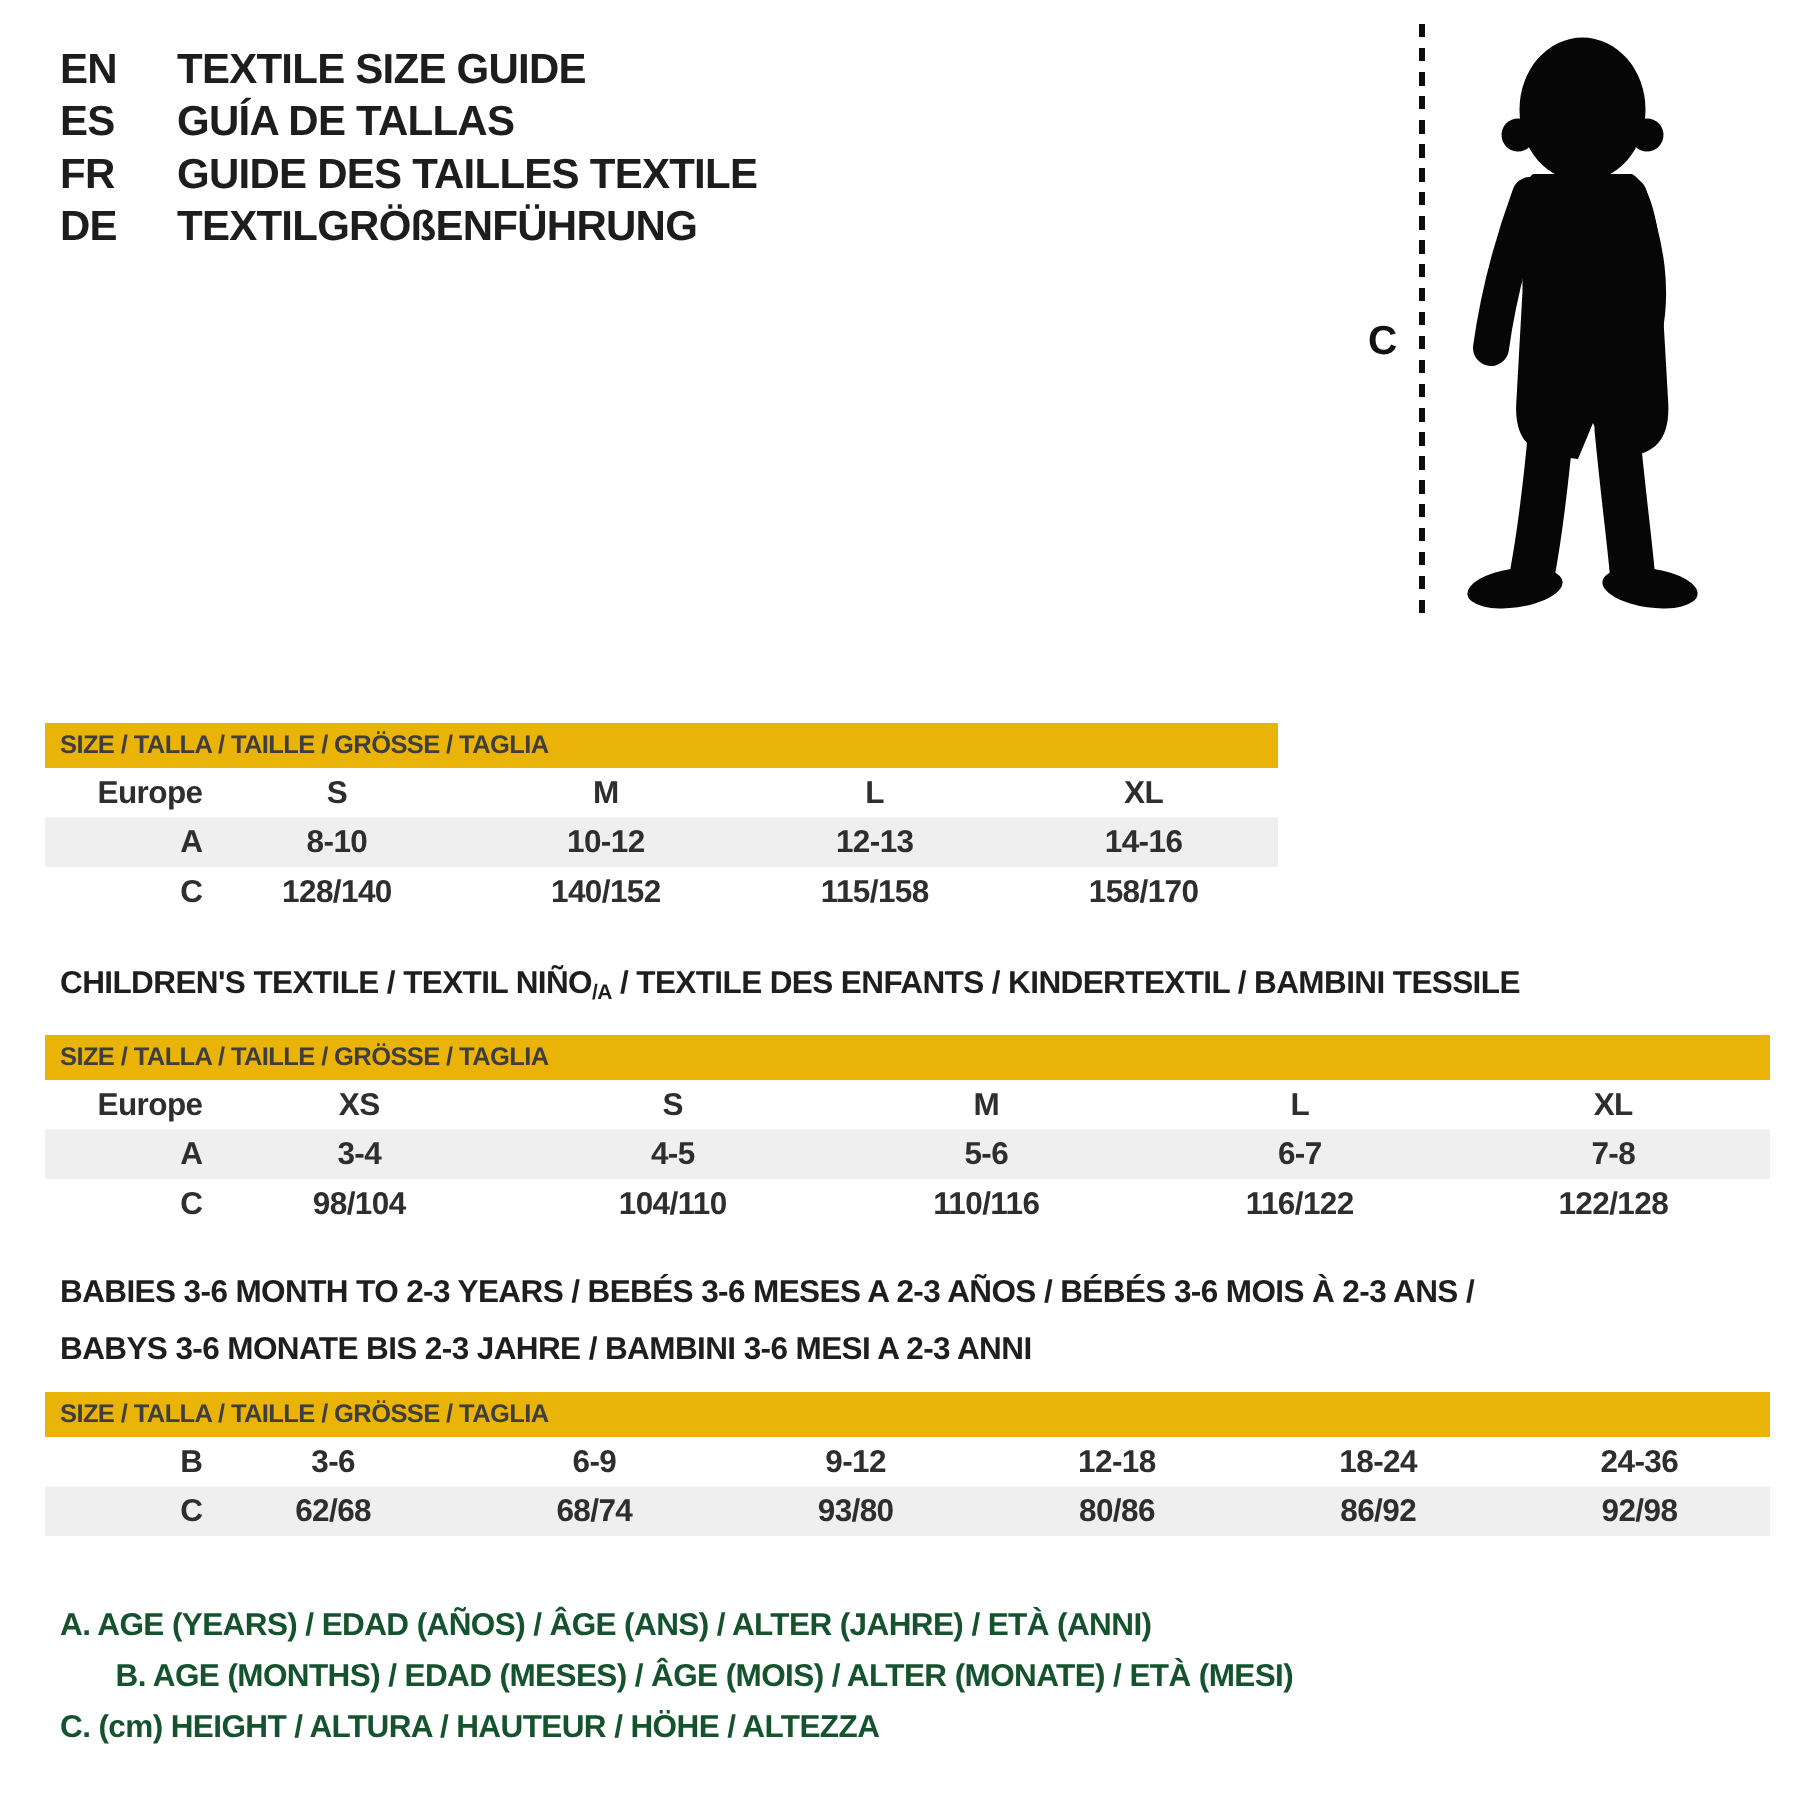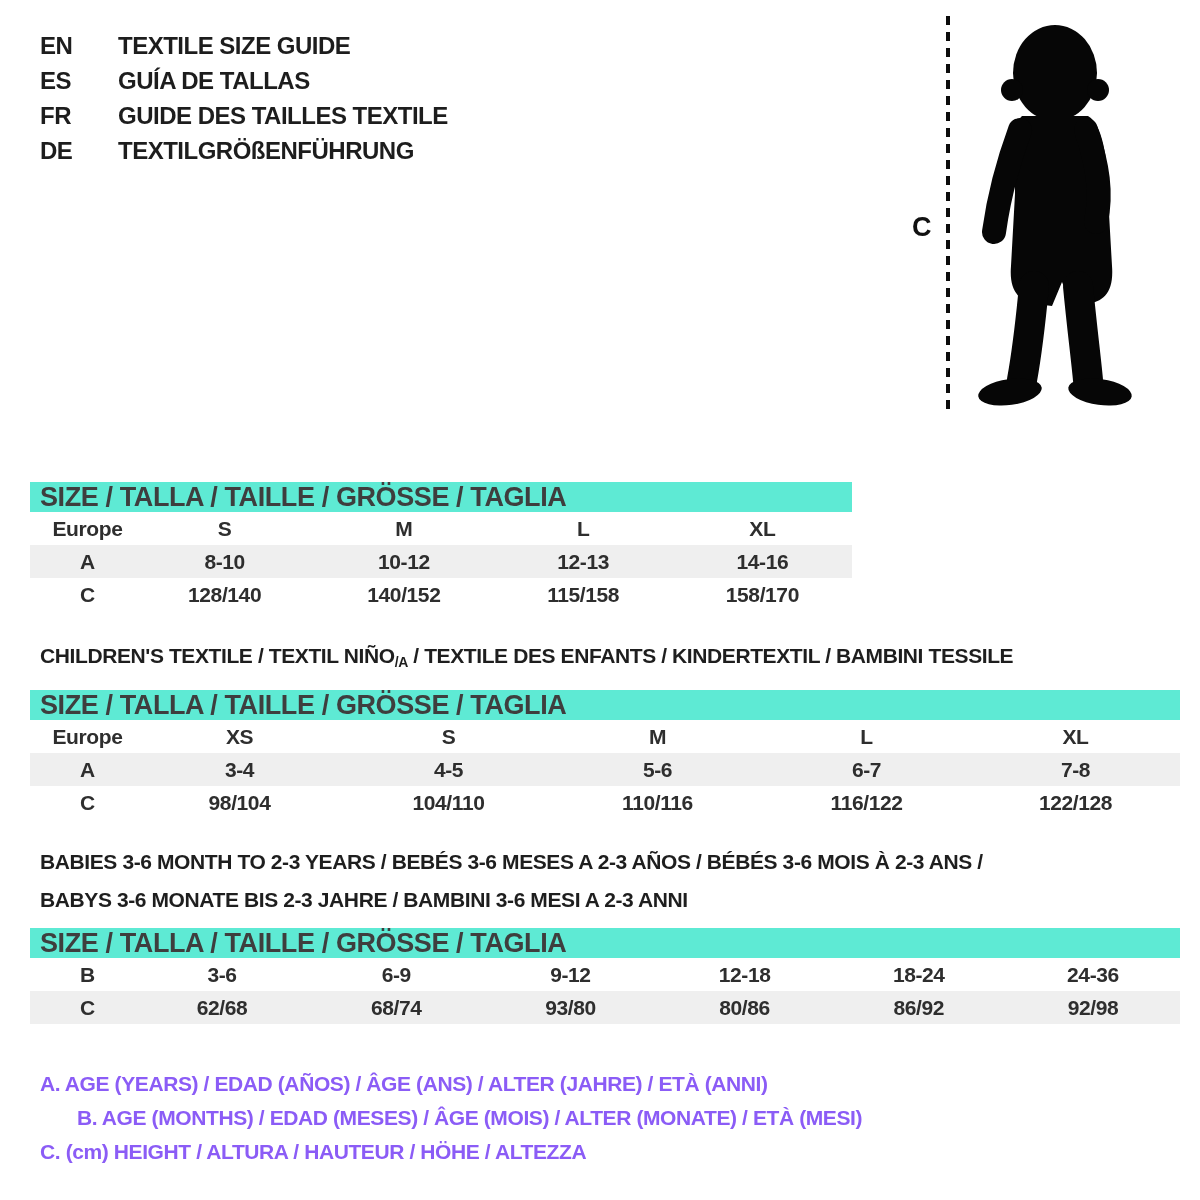--- a/index.html
+++ b/index.html
@@ -24,21 +24,21 @@
   
   .lang-block {
     position: absolute;
     left: 40px;
     top: 28px;
   }
   .lang-row {
     display: flex;
     height: 35px;
     align-items: center;
-    font-size: 24px;
+    font-size: 28px;
     font-weight: bold;
     letter-spacing: -0.5px;
     white-space: nowrap;
     color: #1d1d1d;
   }
   .lang-code { width: 78px; }
 
   
   .measure-line {
     position: absolute;
@@ -88,61 +88,61 @@
   .size-table {
     position: absolute;
     left: 30px;
   }
   #junior-table   { top: 482px; width: 822px; }
   #children-table { top: 690px; width: 1150px; }
   #babies-table   { top: 928px; width: 1150px; }
 
   .tbl-header {
     height: 30px;
-    background: #5eead4;
+    background: #eab308;
     display: flex;
     align-items: center;
     padding-left: 10px;
     box-sizing: border-box;
-    font-size: 27px;
+    font-size: 17px;
     font-weight: bold;
     letter-spacing: -0.4px;
     color: #3e3e3e;
   }
   .tbl-row {
     display: flex;
     height: 33px;
     align-items: center;
     font-size: 21px;
     font-weight: bold;
     letter-spacing: -0.4px;
     color: #2e2e2e;
     background: #ffffff;
   }
   .tbl-row.shaded { background: #efefef; }
   .cell-label {
     width: 105px;
     padding-left: 10px;
     box-sizing: border-box;
-    text-align: center;
+    text-align: right;
   }
   .cell {
     flex: 1;
     text-align: center;
   }
 
   
   .legend-line {
     position: absolute;
     left: 40px;
     font-size: 21px;
     font-weight: bold;
     letter-spacing: -0.4px;
     white-space: nowrap;
-    color: #8b5cf6;
+    color: #14532d;
   }
   #legend-a { top: 1072px; }
   #legend-b { top: 1106px; margin-left: 37px; }
   #legend-c { top: 1140px; }
 </style>
 </head>
 <body>
 
 <div class="canvas">
 

